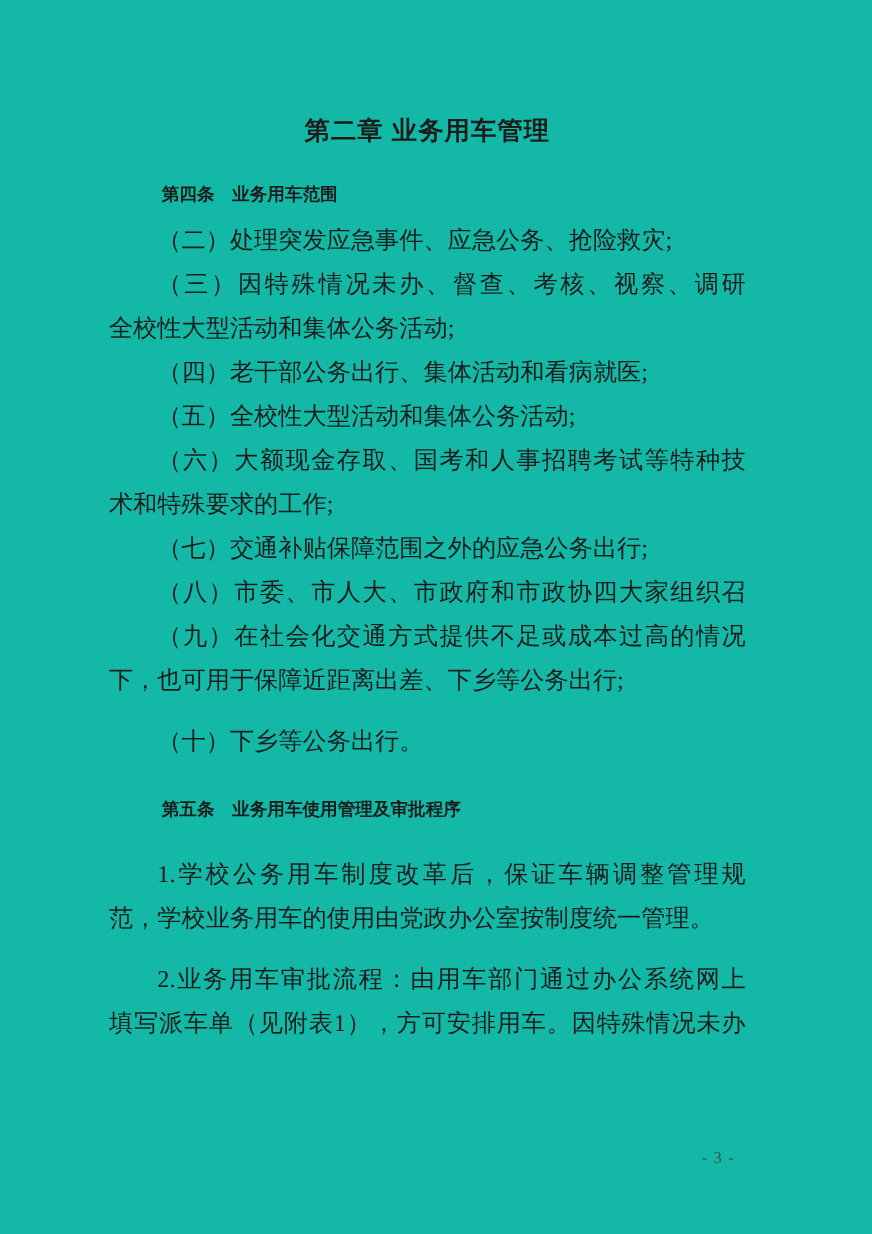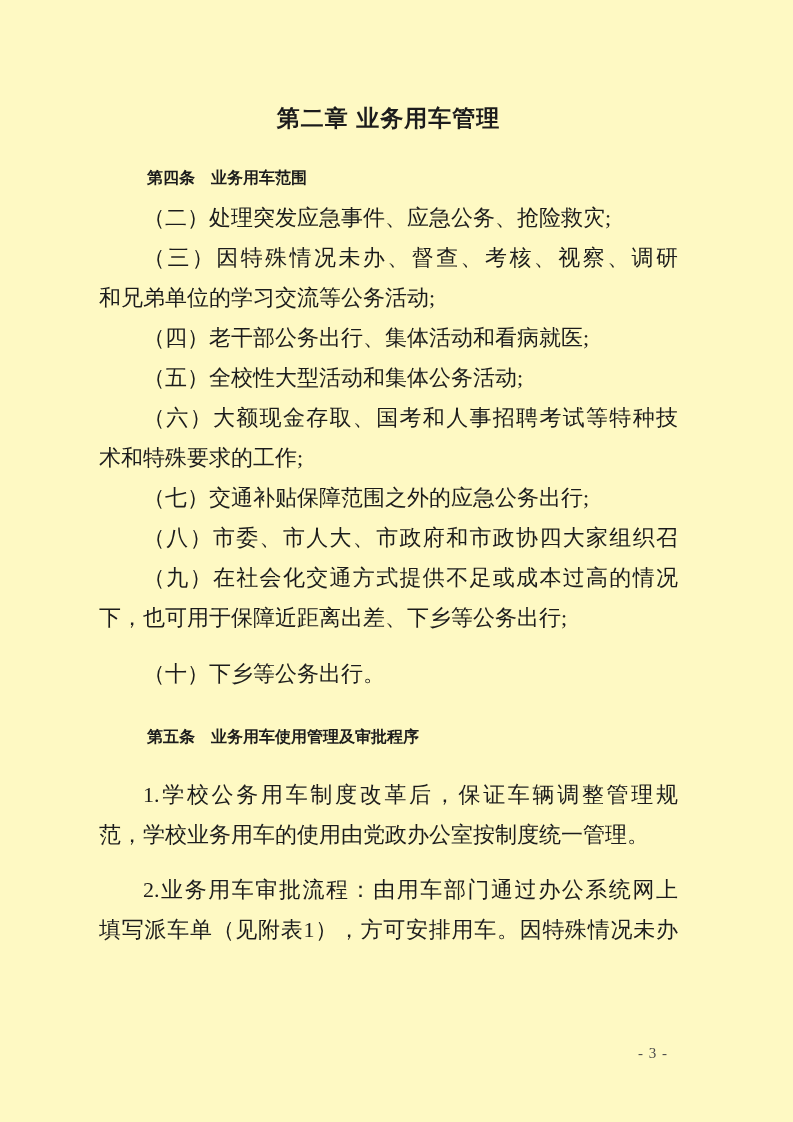--- a/index.html
+++ b/index.html
@@ -1,19 +1,19 @@
 <!DOCTYPE html>
 <html><head>
 <meta charset="utf-8">
 <style>
   html, body { margin:0; padding:0; background:#ffffff; }
   .page {
     position:relative;
     width:793px; height:1122px;
-    background:#fef9c3;
+    background:#14b8a6;
     box-sizing:border-box;
     padding:100px 115px 0 99px;
     overflow:hidden;
     font-family:"Liberation Serif", serif;
     color:#1c1c1c;
   }
   .doc-title {
     font-family:"Liberation Sans", sans-serif;
     font-weight:600;
     font-size:23px;
@@ -57,21 +57,21 @@
 <body>
 
 <div class="page">
 
   <h1 class="doc-title">第二章 业务用车管理</h1>
 
   <h2 class="article-heading">第四条　业务用车范围</h2>
 
   <div class="line indent">（二）处理突发应急事件、应急公务、抢险救灾;</div>
   <div class="line indent stretch">（三）因特殊情况未办、督查、考核、视察、调研</div>
-  <div class="line">和兄弟单位的学习交流等公务活动;</div>
+  <div class="line">全校性大型活动和集体公务活动;</div>
   <div class="line indent">（四）老干部公务出行、集体活动和看病就医;</div>
   <div class="line indent">（五）全校性大型活动和集体公务活动;</div>
   <div class="line indent stretch">（六）大额现金存取、国考和人事招聘考试等特种技</div>
   <div class="line">术和特殊要求的工作;</div>
   <div class="line indent">（七）交通补贴保障范围之外的应急公务出行;</div>
   <div class="line indent stretch">（八）市委、市人大、市政府和市政协四大家组织召</div>
   <div class="line indent stretch">（九）在社会化交通方式提供不足或成本过高的情况</div>
   <div class="line">下，也可用于保障近距离出差、下乡等公务出行;</div>
   <div class="line indent gap-a">（十）下乡等公务出行。</div>
 

